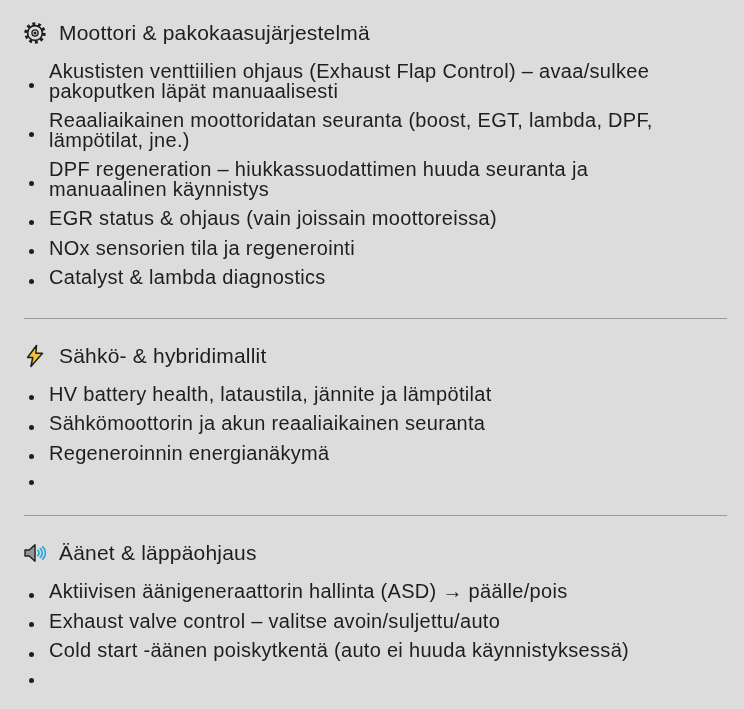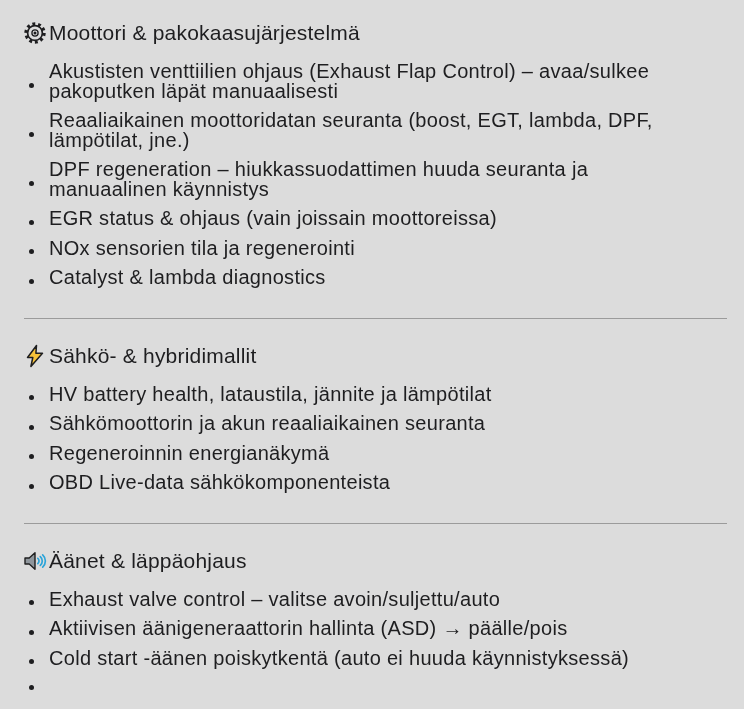--- a/index.html
+++ b/index.html
@@ -14,21 +14,21 @@
     font-family: "Liberation Sans", "DejaVu Sans", sans-serif;
     overflow: hidden;
   }
   .page {
     padding: 20px 12px 0 22px;
     box-sizing: border-box;
   }
   .section-title {
     display: flex;
     align-items: center;
-    gap: 1px;
+    gap: 11px;
     height: 26px;
     font-size: 21px;
     font-weight: 500;
     letter-spacing: 0.2px;
     margin: 0;
   }
   .icon {
     width: 26px;
     height: 26px;
     flex: 0 0 auto;
@@ -122,45 +122,44 @@
         <li class="item">
           <span class="dot"></span>
           <span>Sähkömoottorin ja akun reaaliaikainen seuranta</span>
         </li>
         <li class="item">
           <span class="dot"></span>
           <span>Regeneroinnin energianäkymä</span>
         </li>
         <li class="item">
           <span class="dot"></span>
-          <span>OBD Live-data sähkökomponenteista</span>
         </li>
       </ul>
   </section>
 
   <hr class="divider">
 
   <section>
     <h2 class="section-title">
       <svg class="icon" viewBox="0 0 26 26" aria-hidden="true">
         <path d="M3 10 L7.2 10 L13 4.8 L13 21.2 L7.2 16 L3 16 Z" stroke="#1f1f1f" stroke-width="1.4" stroke-linejoin="round" fill="#8f969c"></path>
         <path d="M15.8 10.4 a3.4 3.4 0 0 1 0 5.2" fill="none" stroke-width="1.7" stroke-linecap="round" stroke="#2ba4d9"></path>
         <path d="M18.3 8.6 a5.9 5.9 0 0 1 0 8.8" fill="none" stroke-width="1.7" stroke-linecap="round" stroke="#2ba4d9"></path>
         <path d="M20.7 6.9 a8.3 8.3 0 0 1 0 12.2" fill="none" stroke-width="1.7" stroke-linecap="round" stroke="#2ba4d9"></path>
       </svg>
       <span>Äänet &amp; läppäohjaus</span>
     </h2>
     <ul class="items">
         <li class="item">
           <span class="dot"></span>
-          <span>Exhaust valve control – valitse avoin/suljettu/auto</span>
+          <span>Aktiivisen äänigeneraattorin hallinta (ASD) → päälle/pois</span>
         </li>
         <li class="item">
           <span class="dot"></span>
-          <span>Aktiivisen äänigeneraattorin hallinta (ASD) → päälle/pois</span>
+          <span>Exhaust valve control – valitse avoin/suljettu/auto</span>
         </li>
         <li class="item">
           <span class="dot"></span>
           <span>Cold start -äänen poiskytkentä (auto ei huuda käynnistyksessä)</span>
         </li>
         <li class="item">
           <span class="dot"></span>
         </li>
       </ul>
   </section>

